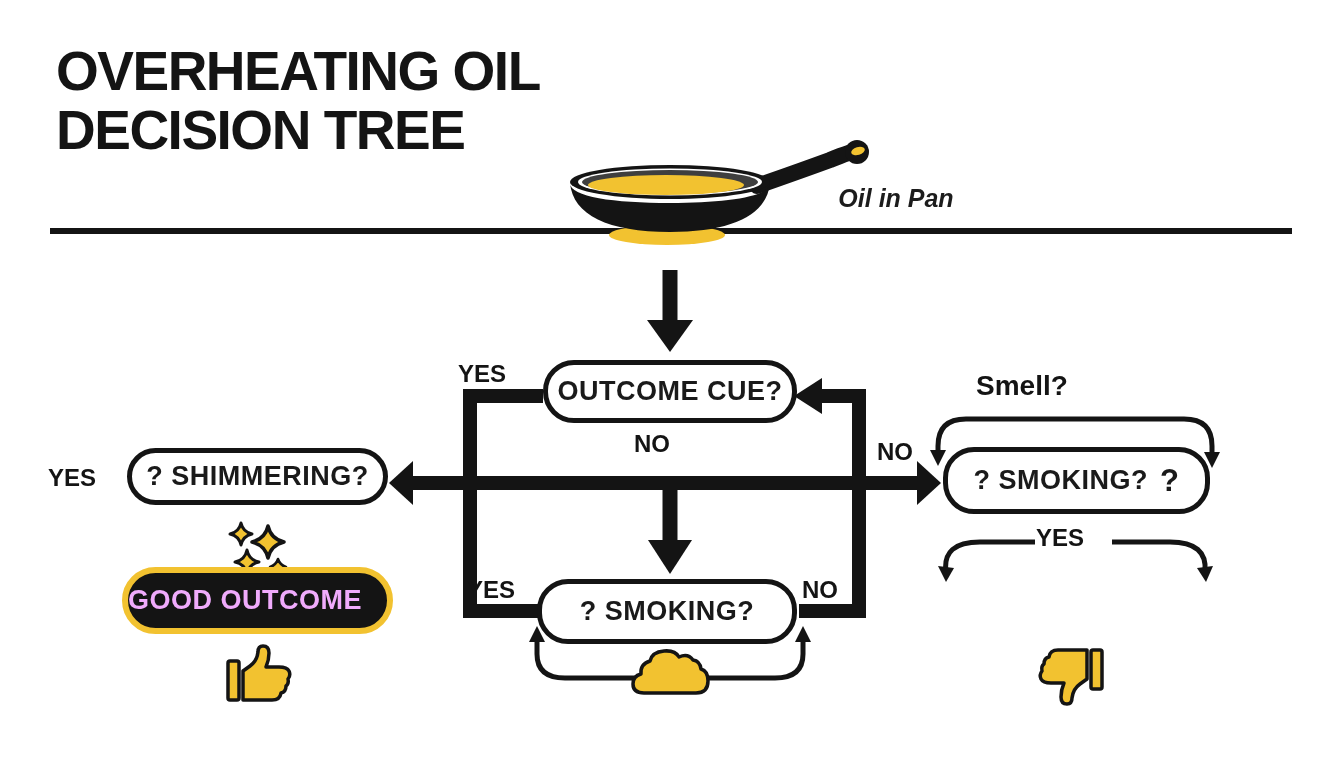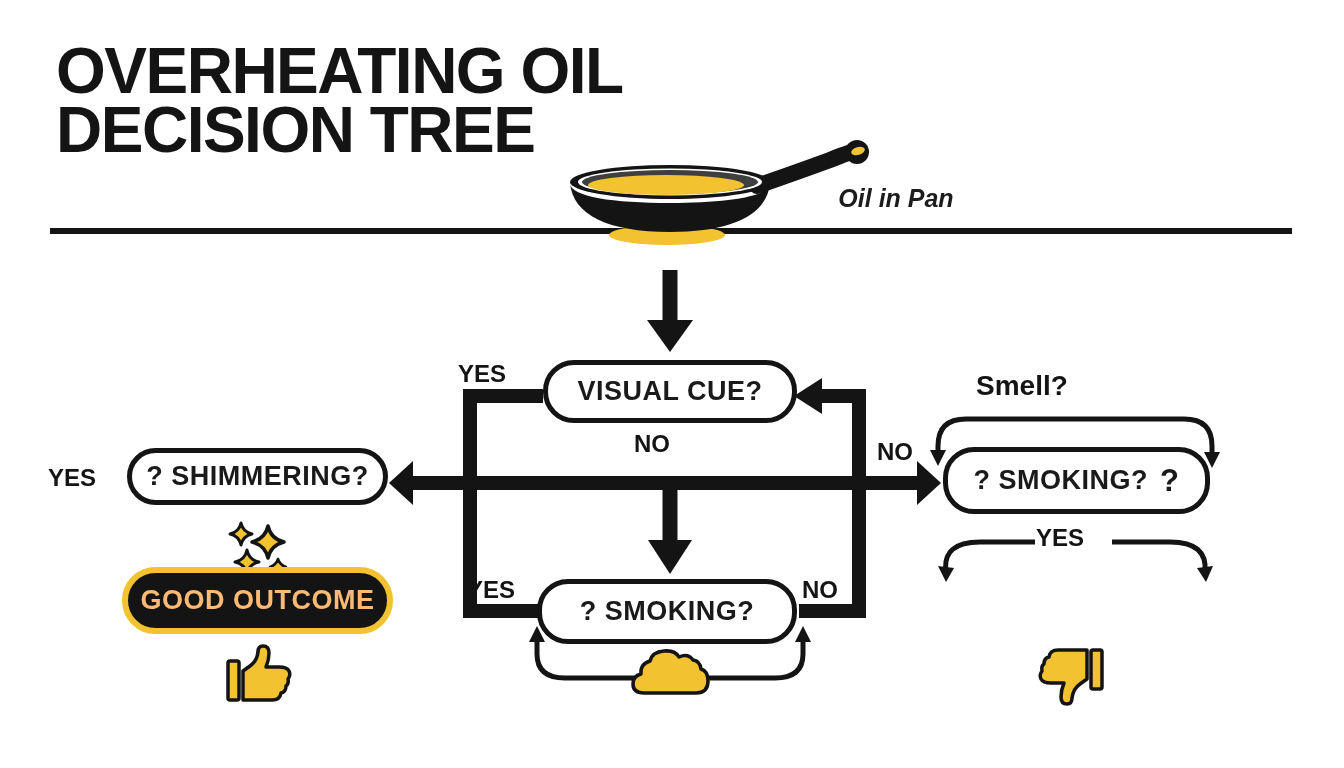--- a/index.html
+++ b/index.html
@@ -10,21 +10,21 @@
     width: 1344px; height: 768px;
     background: #ffffff;
     overflow: hidden;
   }
   .layer-svg { position: absolute; left: 0; top: 0; z-index: 1; }
 
   .abs { position: absolute; z-index: 2; }
 
   .title {
     left: 56px; top: 42px;
-    font-size: 64px; font-weight: 700; color: #141414;
+    font-size: 55px; font-weight: 700; color: #141414;
     letter-spacing: -1.5px; line-height: 59px;
     white-space: nowrap;
   }
 
   .edge-label {
     font-size: 24px; font-weight: 700; color: #141414;
     text-align: left; white-space: nowrap;
   }
   .smell-label { font-size: 28px; }
   .pan-label { font-size: 25px; font-weight: 700; color: #1c1c1c; text-align: center; font-style: italic; }
@@ -36,22 +36,22 @@
     display: flex; align-items: center; justify-content: center;
     font-size: 27px; font-weight: 700; color: #1a1a1a;
     letter-spacing: 0.5px; white-space: nowrap;
   }
   .node-box .suffix { font-size: 31px; margin-left: 12px; font-weight: 700; }
 
   .pill {
     background: #141414;
     border: 6px solid #F2C230;
     border-radius: 40px;
-    display: flex; align-items: center; justify-content: center;
-    font-size: 27px; font-weight: 700; color: #fdba74;
+    display: flex; align-items: center; 
+    font-size: 27px; font-weight: 700; color: #f0abfc;
     letter-spacing: 0.5px; white-space: nowrap;
   }
 
   .box-visual   { left: 543px; top: 360px; width: 254px; height: 63px; }
   .box-shimmer  { left: 127px; top: 448px; width: 261px; height: 57px; }
   .box-smoke-c  { left: 537px; top: 579px; width: 260px; height: 65px; }
   .box-smoke-r  { left: 943px; top: 447px; width: 267px; height: 67px; }
   .pill-good    { left: 122px; top: 567px; width: 271px; height: 67px; }
   .pill-bad     { left: 935px; top: 567px; width: 277px; height: 67px; }
 
@@ -157,21 +157,21 @@
   </svg>
 
   <div class="abs title">
     <div>OVERHEATING OIL</div>
     <div>DECISION TREE</div>
   </div>
 
   <div class="abs pan-label lbl-oil-in-pan">Oil in Pan</div>
 
   <div class="abs node-box box-visual">
-    <span>VISUAL CUE?</span>
+    <span>OUTCOME CUE?</span>
   </div>
 
   <div class="abs node-box box-shimmer">
     <span>? SHIMMERING?</span>
   </div>
 
   <div class="abs node-box box-smoke-c">
     <span>? SMOKING?</span>
   </div>
 

